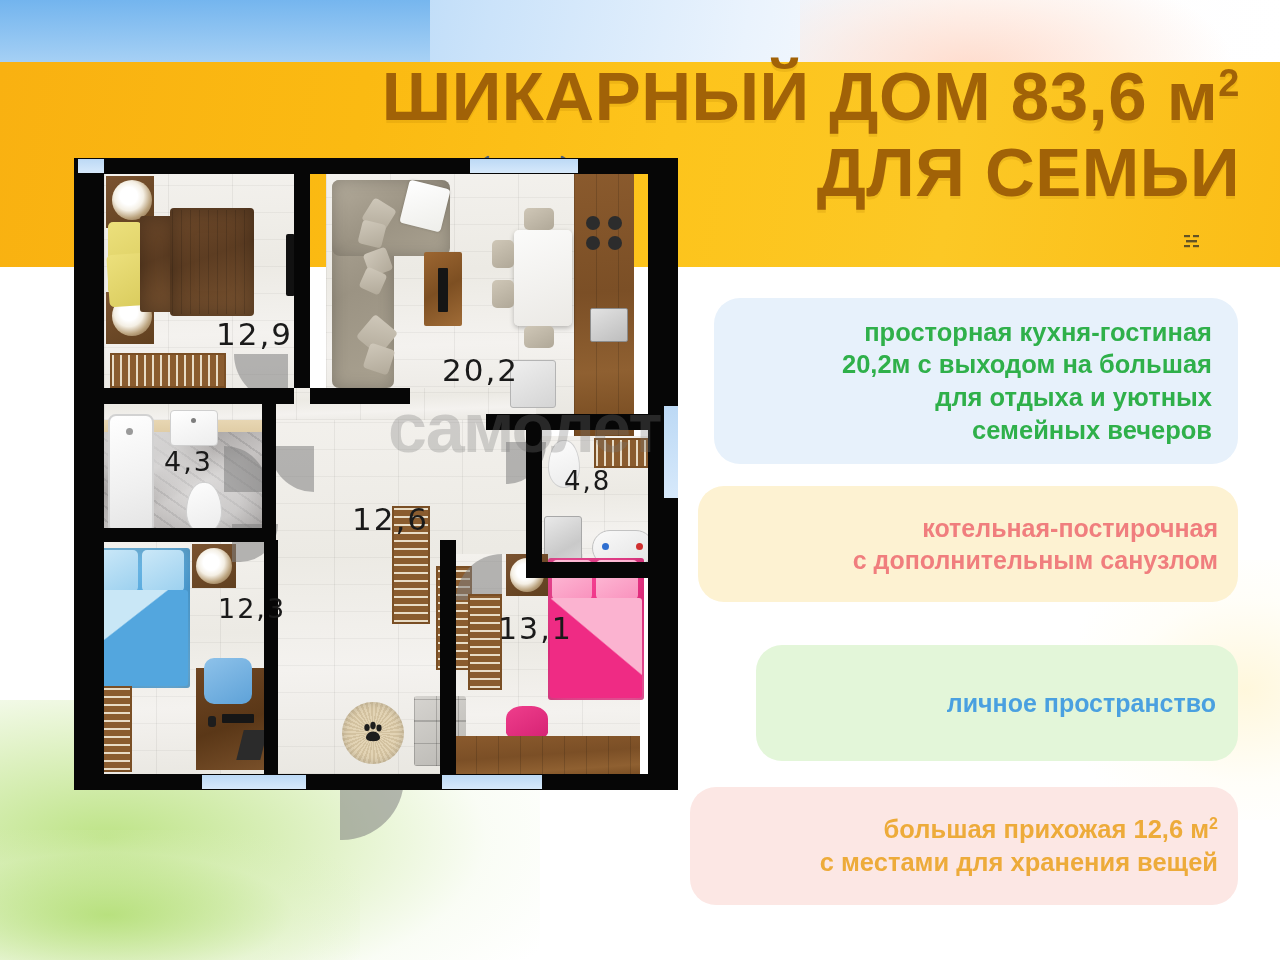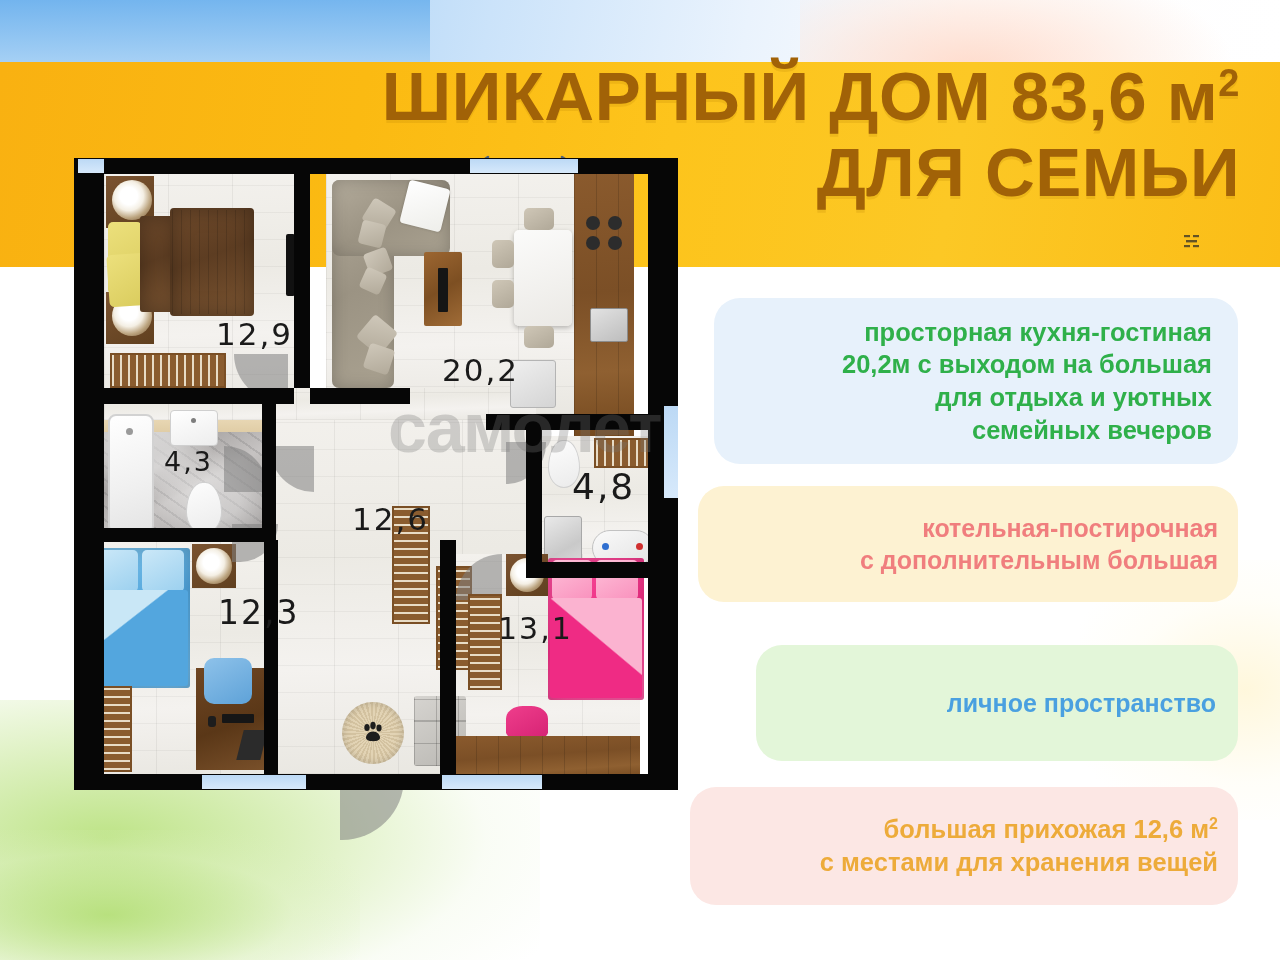--- a/index.html
+++ b/index.html
@@ -322,41 +322,41 @@
     <div class="wall" style="left:30px;top:370px;width:160px;height:14px;"></div>
     <div class="wall" style="left:452px;top:272px;width:16px;height:146px;"></div>
     <div class="wall" style="left:452px;top:404px;width:134px;height:16px;"></div>
     <div class="wall" style="left:190px;top:382px;width:14px;height:234px;"></div>
     <div class="wall" style="left:366px;top:382px;width:16px;height:234px;"></div>
     <div class="wall" style="left:30px;top:560px;width:8px;height:56px;opacity:0;"></div>
 
     <div class="area-label" style="left:142px;top:158px;font-size:31px;text-align:right;">12,9</div>
     <div class="area-label" style="left:368px;top:194px;font-size:31px;">20,2</div>
     <div class="area-label" style="left:90px;top:288px;font-size:27px;">4,3</div>
-    <div class="area-label" style="left:490px;top:308px;font-size:36px;margin-left:8px;">4,8</div>
+    <div class="area-label" style="left:490px;top:308px;font-size:26px;">4,8</div>
     <div class="area-label" style="left:278px;top:343px;font-size:31px;">12,6</div>
-    <div class="area-label" style="left:144px;top:435px;font-size:33px;">12,3</div>
+    <div class="area-label" style="left:144px;top:435px;font-size:27px;">12,3</div>
     <div class="area-label" style="left:424px;top:453px;font-size:30px;">13,1</div>
   </div>
 
   <div class="wm" style="left:388px;top:388px;font-size:70px;">самолет</div>
 
   <div class="callout c1">
     <div>
       <div>просторная кухня-гостиная</div>
       <div>20,2м  с выходом на большая</div>
       <div>для отдыха и уютных</div>
       <div>семейных вечеров</div>
     </div>
   </div>
 
   <div class="callout c2">
     <div>
       <div>котельная-постирочная</div>
-      <div>с дополнительным большая</div>
+      <div>с дополнительным санузлом</div>
     </div>
   </div>
 
   <div class="callout c3">
     <div>
       <div>личное пространство</div>
     </div>
   </div>
 
   <div class="callout c4">

